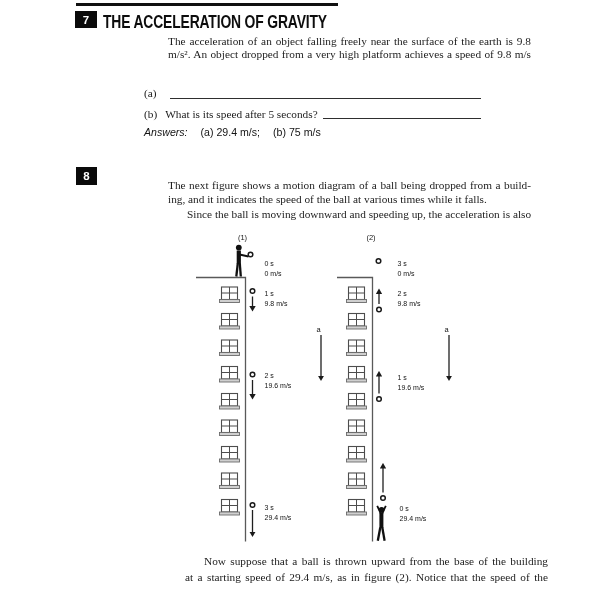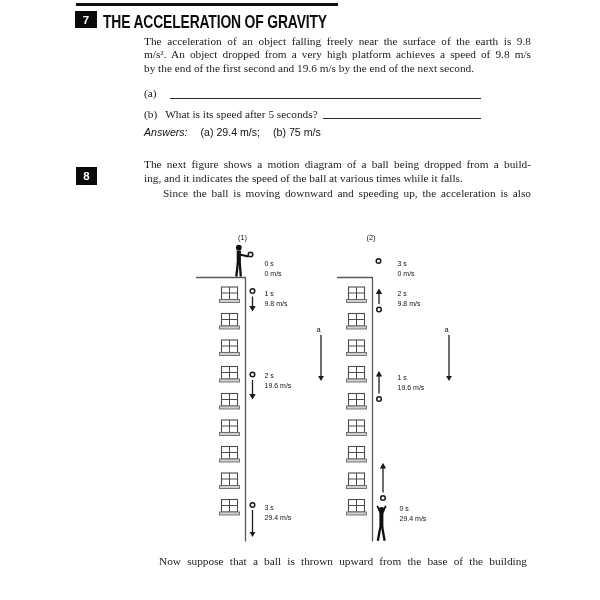--- a/index.html
+++ b/index.html
@@ -14,23 +14,23 @@
   .numbox{background:#0a0a0a;color:#ffffff;display:flex;align-items:center;justify-content:center;
     font-family:"Liberation Sans",sans-serif;font-weight:bold;font-size:11.5px;}
   .numbox7{left:75px;top:11px;width:22px;height:17px;}
   .numbox8{left:76px;top:167px;width:21px;height:18px;}
   .title{left:103px;top:11px;font-family:"Liberation Sans",sans-serif;font-weight:bold;
     font-size:19px;color:#0d0d0d;white-space:nowrap;transform:scaleX(0.73);transform-origin:left top;
     letter-spacing:-0.2px;}
   
   .para{width:387px;font-size:11.3px;color:#1c1c1c;}
   .p7{left:144px;top:35px;line-height:13.4px;}
-  .p8{left:144px;top:157px;line-height:14.35px;}
-  .pclose{left:140px;top:553px;line-height:16.2px;font-family:Liberation Serif, serif;}
-  .tline{white-space:nowrap;}
+  .p8{left:144px;top:178px;line-height:14.35px;}
+  .pclose{left:161px;top:553px;line-height:16.2px;font-family:Liberation Serif, serif;}
+  .tline{white-space:nowrap;margin-left:24px;}
   .jl{text-align:justify;text-align-last:justify;}
   .ind{text-indent:19px;}
   
   .qrow{left:144px;width:337px;display:flex;align-items:flex-start;font-size:11.3px;line-height:13px;}
   .qa{top:87px;} .qb{top:107.5px;}
   .qtag{margin-right:8px;white-space:nowrap;}
   .qtext{white-space:nowrap;}
   .blank{flex:1;margin-left:5px;height:10.5px;border-bottom:1.1px solid #2e2e2e;}
   
   .ansrow{left:144px;top:125.5px;display:flex;column-gap:13px;align-items:flex-end;
@@ -49,21 +49,20 @@
 
 <div class="abs rule"></div>
 <div class="abs numbox numbox7">
   <span>7</span>
 </div>
 <div class="abs title">THE ACCELERATION OF GRAVITY</div>
 
 <div class="abs para p7">
   <div class="tline jl">The acceleration of an object falling freely near the surface of the earth is 9.8</div>
   <div class="tline jl">m/s². An object dropped from a very high platform achieves a speed of 9.8 m/s</div>
-  <div class="tline">by the end of the first second and 19.6 m/s by the end of the next second.</div>
 </div>
 
 <div class="abs qrow qa">
   <span class="qtag">(a)</span>
   <span class="blank"></span>
 </div>
 <div class="abs qrow qb">
   <span class="qtag">(b)</span>
   <span class="qtext">What is its speed after 5 seconds?</span>
   <span class="blank"></span>
@@ -189,13 +188,14 @@
       <path d="M381.5,515 L377.2,505.8" fill="none" stroke-width="1.8"></path>
       <path d="M381.5,515 L385.8,505.8" fill="none" stroke-width="1.8"></path>
       <path d="M380.3,527.5 L377.8,540.8" fill="none" stroke-width="2.3"></path>
       <path d="M382.3,527.5 L384.6,540.8" fill="none" stroke-width="2.3"></path>
     </g>
   </g>
 </svg>
 
 <div class="abs para pclose">
   <div class="tline jl ind">Now suppose that a ball is thrown upward from the base of the building</div>
+  <div class="tline jl">at a starting speed of 29.4 m/s, as in figure (2). Notice that the speed of the</div>
 </div>
 
 </body></html>

